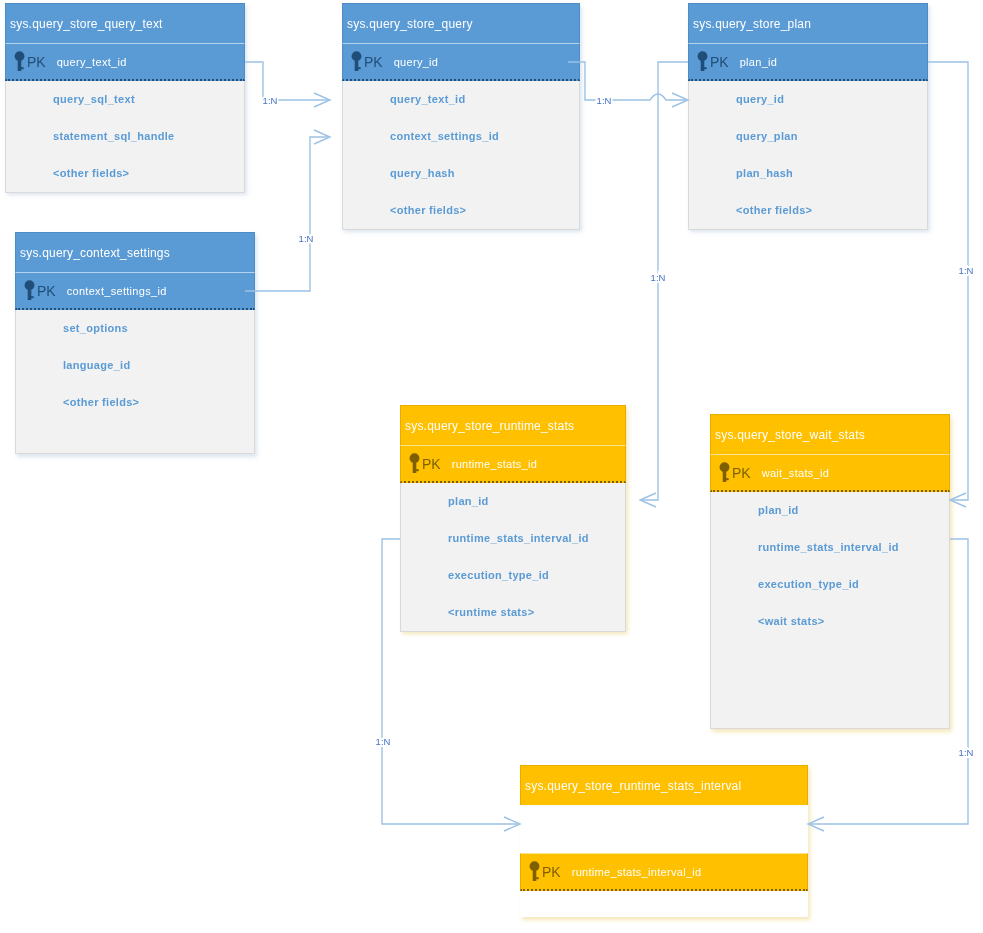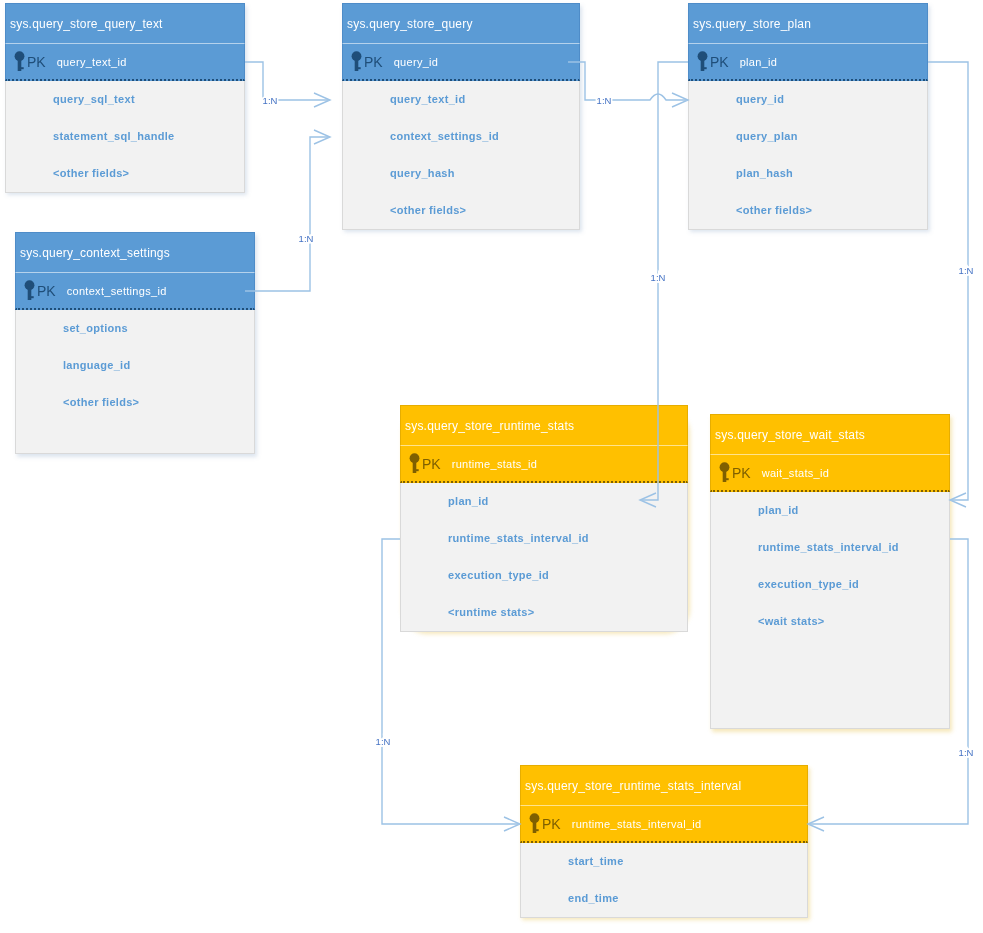--- a/index.html
+++ b/index.html
@@ -164,21 +164,21 @@
         </span>
         <span class="pk-label">PK</span>
         <span class="pk-field">context_settings_id</span>
       </div>
       <div class="tbl-body">
         <div class="field-row">set_options</div>
         <div class="field-row">language_id</div>
         <div class="field-row">&lt;other fields&gt;</div>
       </div>
     </div>
-    <div class="tbl orange" style="left: 400px; top: 405px; width: 288px; height: 226px; border-radius: 25px; --hdr: #FFC000; --dark: #7F6000; --edge: #E6AD00; --field: #5B9BD5;">
+    <div class="tbl orange" style="left: 400px; top: 405px; width: 226px; height: 226px; --hdr: #FFC000; --dark: #7F6000; --edge: #E6AD00; --field: #5B9BD5;">
       <div class="tbl-header">
         <span class="tbl-title">sys.query_store_runtime_stats</span>
       </div>
       <div class="tbl-pk">
         <span class="key-icon">
           <svg width="11" height="22" viewBox="0 0 11 22">
             <circle cx="5.5" cy="5.2" r="4.9"></circle>
             <rect x="3.7" y="8.5" width="3.6" height="11.5"></rect>
             <rect x="5.5" y="16.2" width="4.2" height="2"></rect>
           </svg>
@@ -208,21 +208,21 @@
         <span class="pk-label">PK</span>
         <span class="pk-field">wait_stats_id</span>
       </div>
       <div class="tbl-body">
         <div class="field-row">plan_id</div>
         <div class="field-row">runtime_stats_interval_id</div>
         <div class="field-row">execution_type_id</div>
         <div class="field-row">&lt;wait stats&gt;</div>
       </div>
     </div>
-    <div class="tbl orange" style="left: 520px; top: 765px; width: 288px; height: 152px; --hdr: #FFC000; --dark: #7F6000; --edge: #E6AD00; --field: #5B9BD5;">
+    <div class="tbl orange" style="left: 520px; top: 765px; width: 288px; height: 152px; gap: 48px; --hdr: #FFC000; --dark: #7F6000; --edge: #E6AD00; --field: #5B9BD5;">
       <div class="tbl-header">
         <span class="tbl-title">sys.query_store_runtime_stats_interval</span>
       </div>
       <div class="tbl-pk">
         <span class="key-icon">
           <svg width="11" height="22" viewBox="0 0 11 22">
             <circle cx="5.5" cy="5.2" r="4.9"></circle>
             <rect x="3.7" y="8.5" width="3.6" height="11.5"></rect>
             <rect x="5.5" y="16.2" width="4.2" height="2"></rect>
           </svg>

